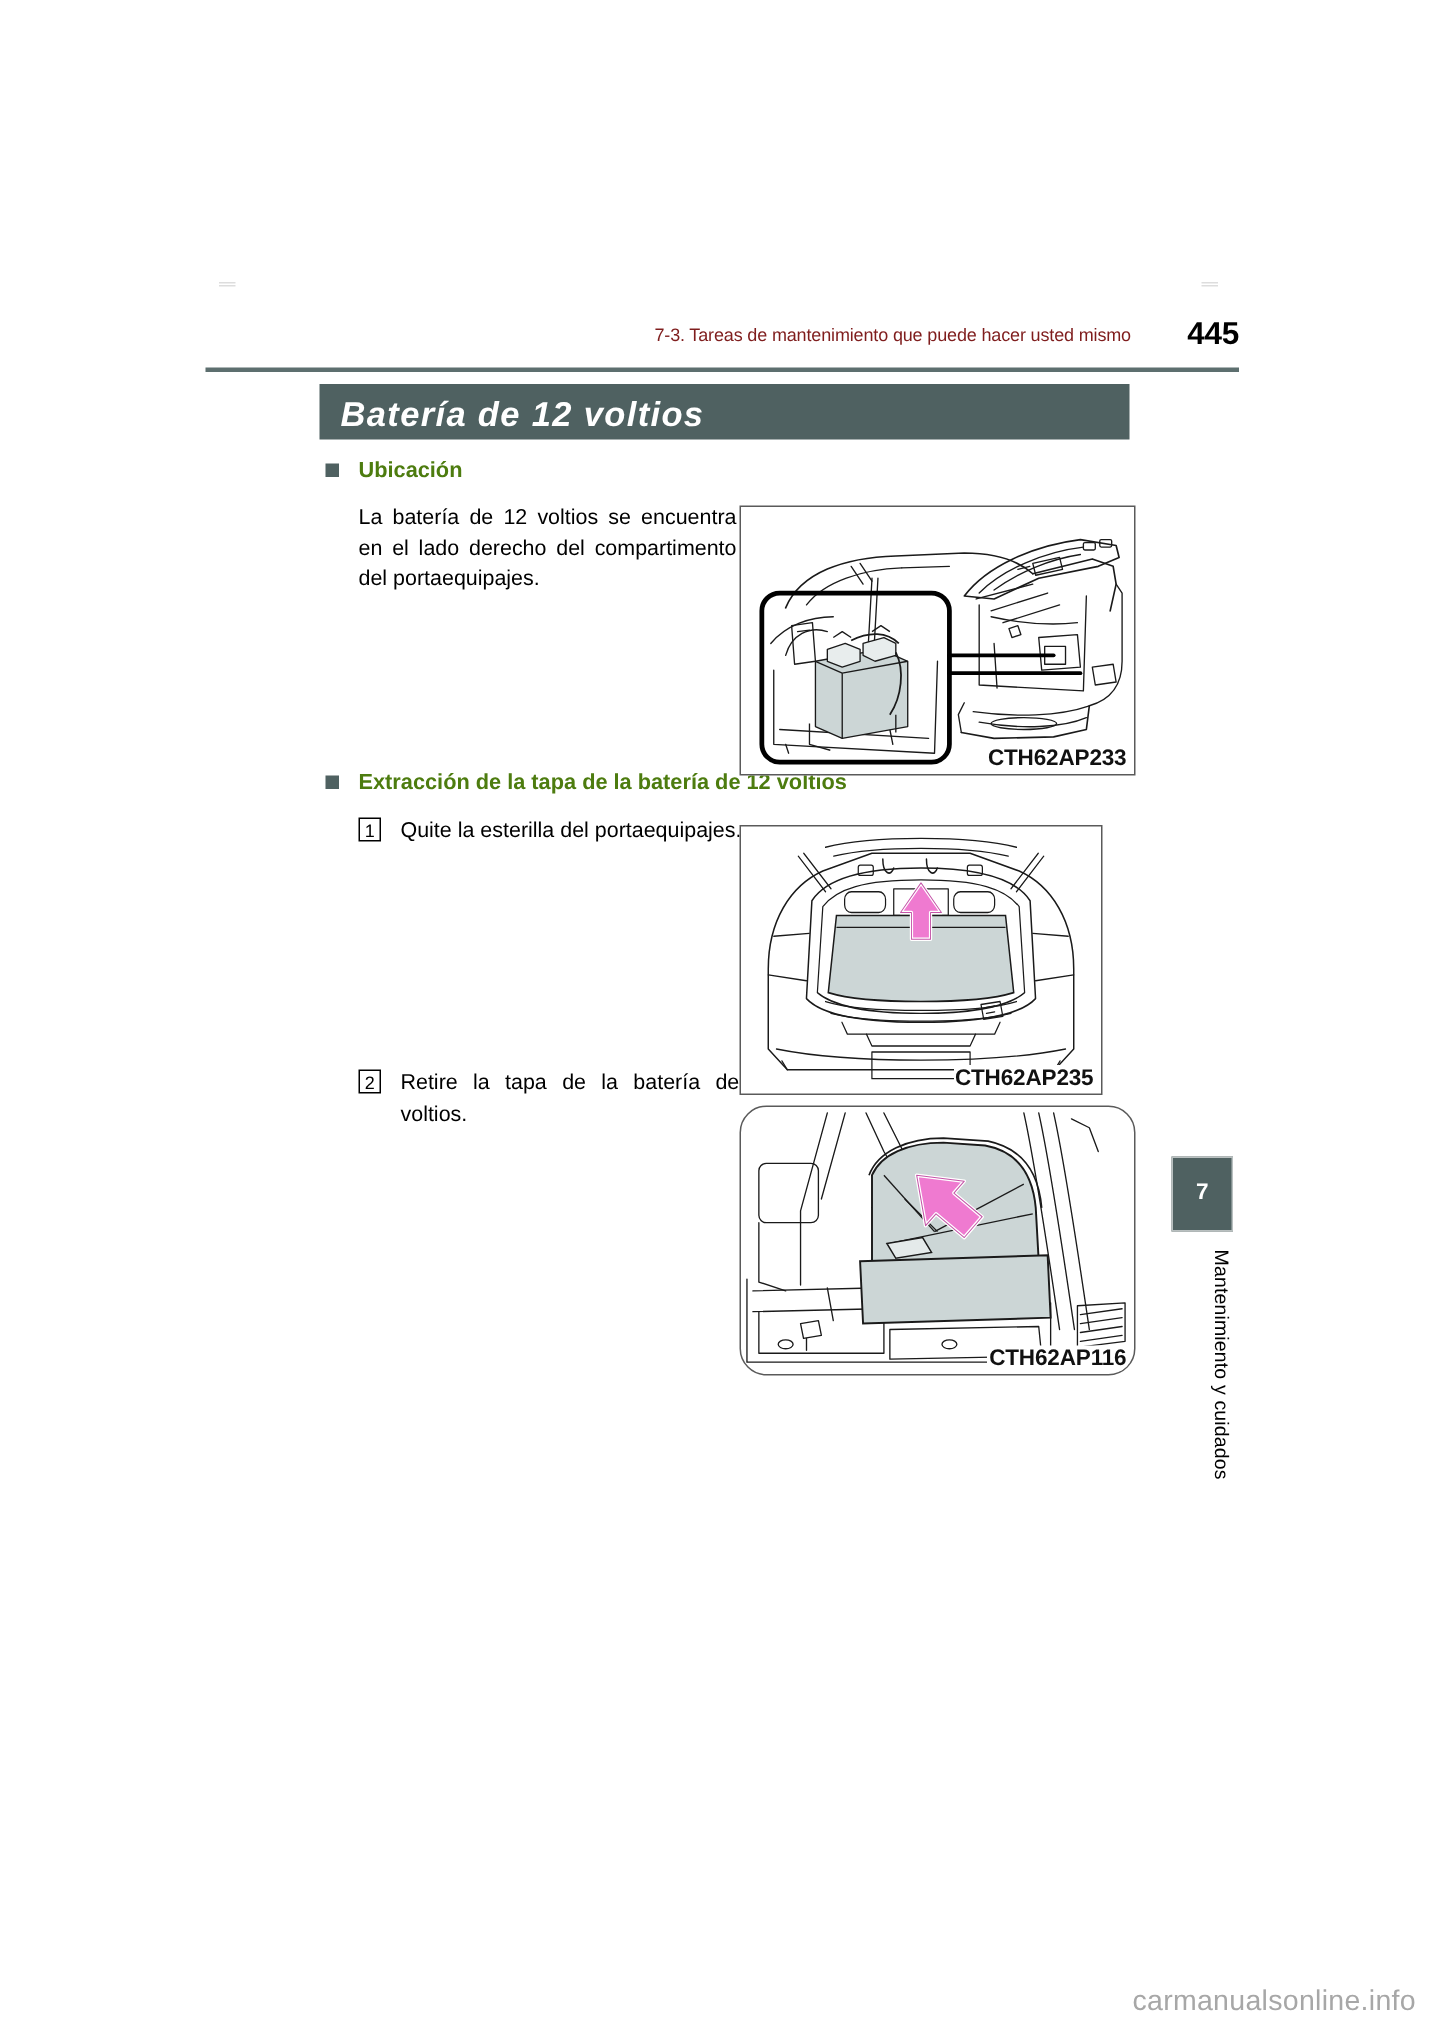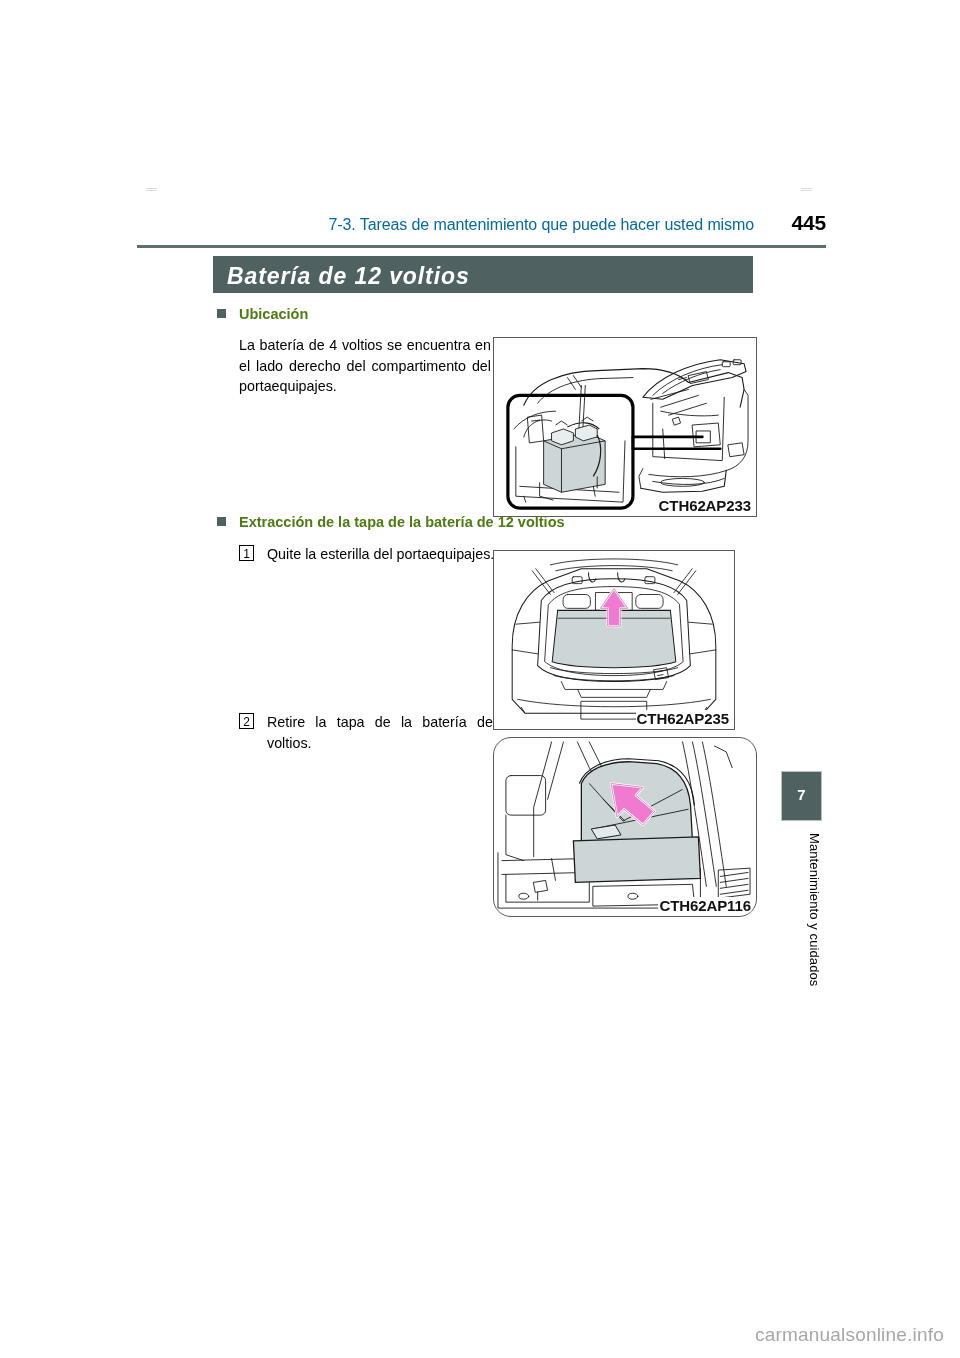--- a/index.html
+++ b/index.html
@@ -44,24 +44,24 @@
     position: absolute;
     left: 137px;
     top: 213px;
     width: 689px;
     height: 30px;
   }
   .header-title {
     position: absolute;
     right: 72px;
     top: 3px;
-    font-size: 16px;
+    font-size: 12px;
     letter-spacing: -0.1px;
     white-space: nowrap;
-    color: #0369a1;
+    color: #7f1d1d;
   }
   .header-pageno {
     position: absolute;
     right: 0px;
     top: -2px;
     font-size: 21px;
     font-weight: bold;
     letter-spacing: -0.2px;
     color: #000;
   }
@@ -239,21 +239,21 @@
     <div class="title-bar-text">Batería de 12 voltios</div>
   </div>
 
   <div class="content">
 
     <div class="block" style="margin-top:0;">
       <div class="sec-head">
         <span class="bullet"></span>
         <span>Ubicación</span>
       </div>
-      <p class="body-text" style="margin-top:12px; margin-left:26px; width:252px;">La batería de 4 voltios se encuentra en el lado derecho del compartimento del portaequipajes.</p>
+      <p class="body-text" style="margin-top:12px; margin-left:26px; width:252px;">La batería de 12 voltios se encuentra en el lado derecho del compartimento del portaequipajes.</p>
     </div>
 
     <div class="block" style="margin-top:116px;">
       <div class="sec-head">
         <span class="bullet"></span>
         <span>Extracción de la tapa de la batería de 12 voltios</span>
       </div>
 
       <div class="step" style="margin-top:13px; margin-left:26px; width:252px;">
         <span class="step-num">1</span>

